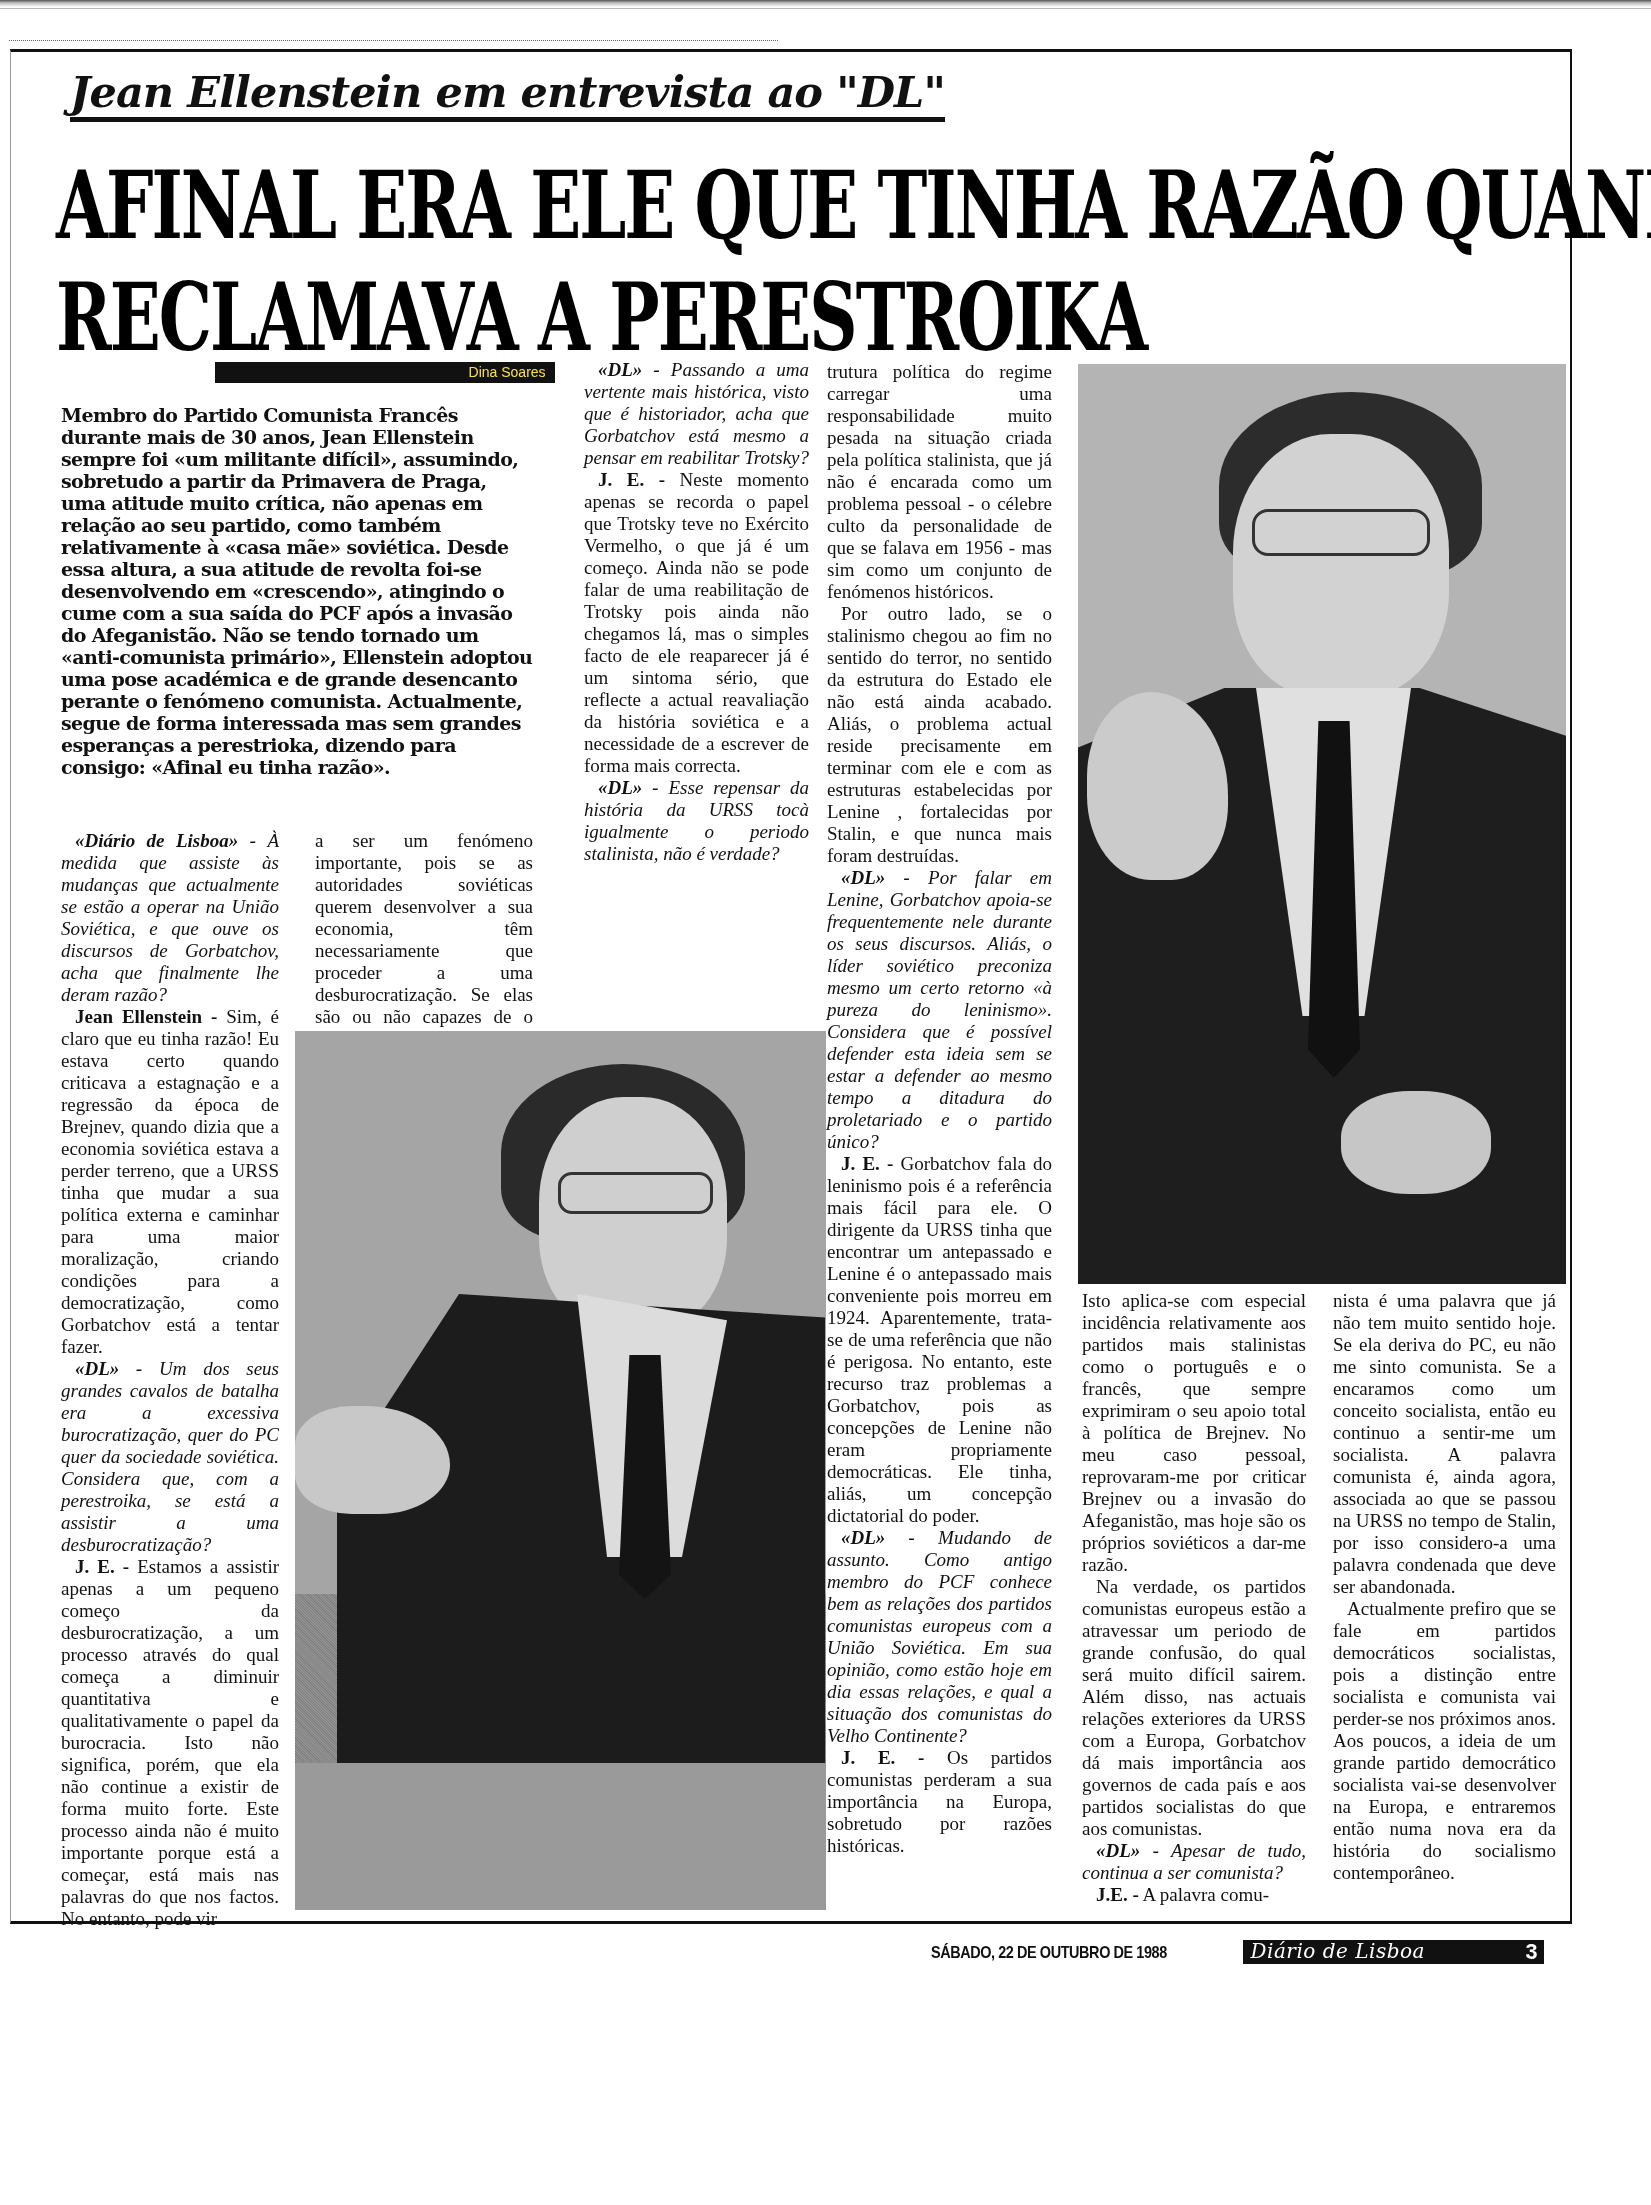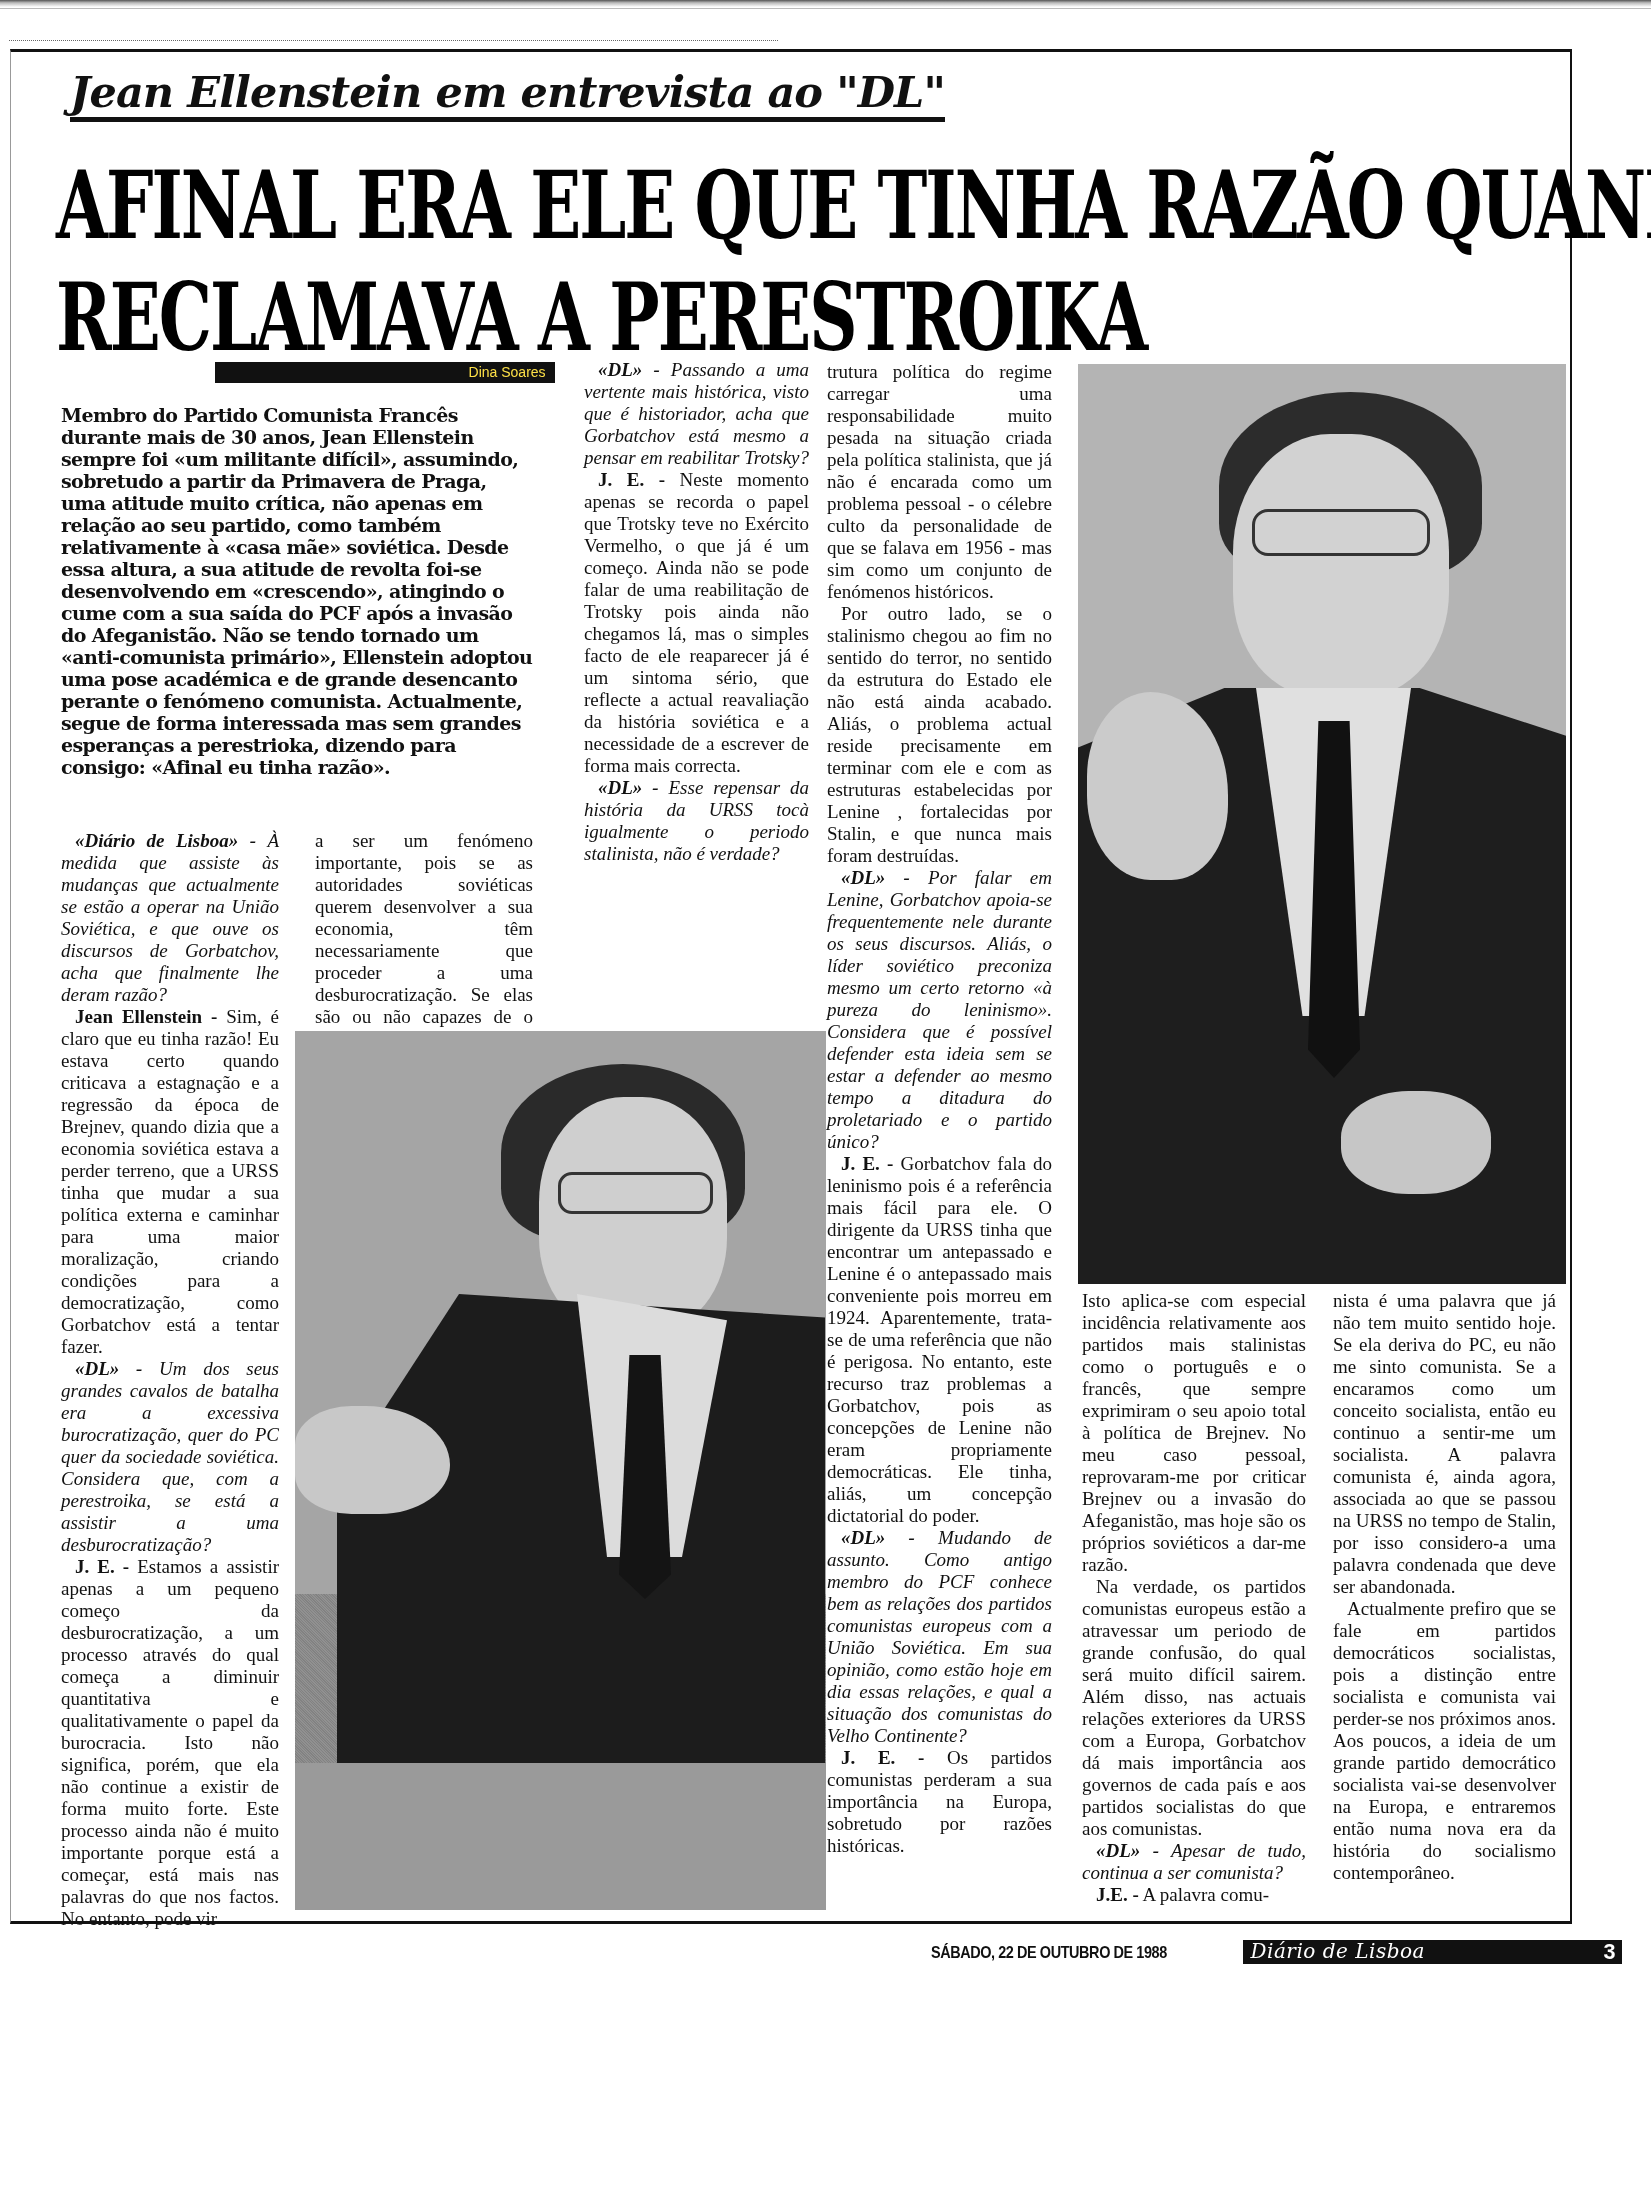--- a/index.html
+++ b/index.html
@@ -43,21 +43,21 @@
   .c6 { left: 1333px; top: 1290px; width: 223px; }
 
   .photo { position: absolute; overflow: hidden;
     background: repeating-linear-gradient(45deg, rgba(0,0,0,.06) 0 0.9px, rgba(255,255,255,.06) 0.9px 1.9px); }
   .photo1 { left: 295px; top: 1031px; width: 531px; height: 879px; background-color: #8a8a8a; }
   .photo2 { left: 1078px; top: 364px; width: 488px; height: 920px; background-color: #9b9b9b; }
   .photo .shape { position: absolute; }
 
   .footer-date { position: absolute; left: 931px; top: 1943px; font-family: "Liberation Sans", sans-serif;
     font-weight: bold; font-size: 17px; letter-spacing: -0.5px; transform: scaleX(.85); transform-origin: left top; }
-  .masthead { position: absolute; left: 1243px; top: 1940px; width: 379px; height: 23.5px; background: #111; color: #fff; }
+  .masthead { position: absolute; left: 1243px; top: 1940px; width: 301px; height: 23.5px; background: #111; color: #fff; }
   .masthead .name { position: absolute; left: 7.5px; top: 0; font-family: "DejaVu Serif", serif;
     font-style: italic; font-size: 20px; letter-spacing: 0.5px; line-height: 23.5px; }
   .masthead .num { position: absolute; right: 6.6px; top: 0; font-family: "Liberation Sans", sans-serif;
     font-weight: bold; font-size: 21.6px; line-height: 23.5px; }
 </style>
 </head>
 <body>
 
 <div class="scan-top"></div>
 <div class="scan-top2"></div>

